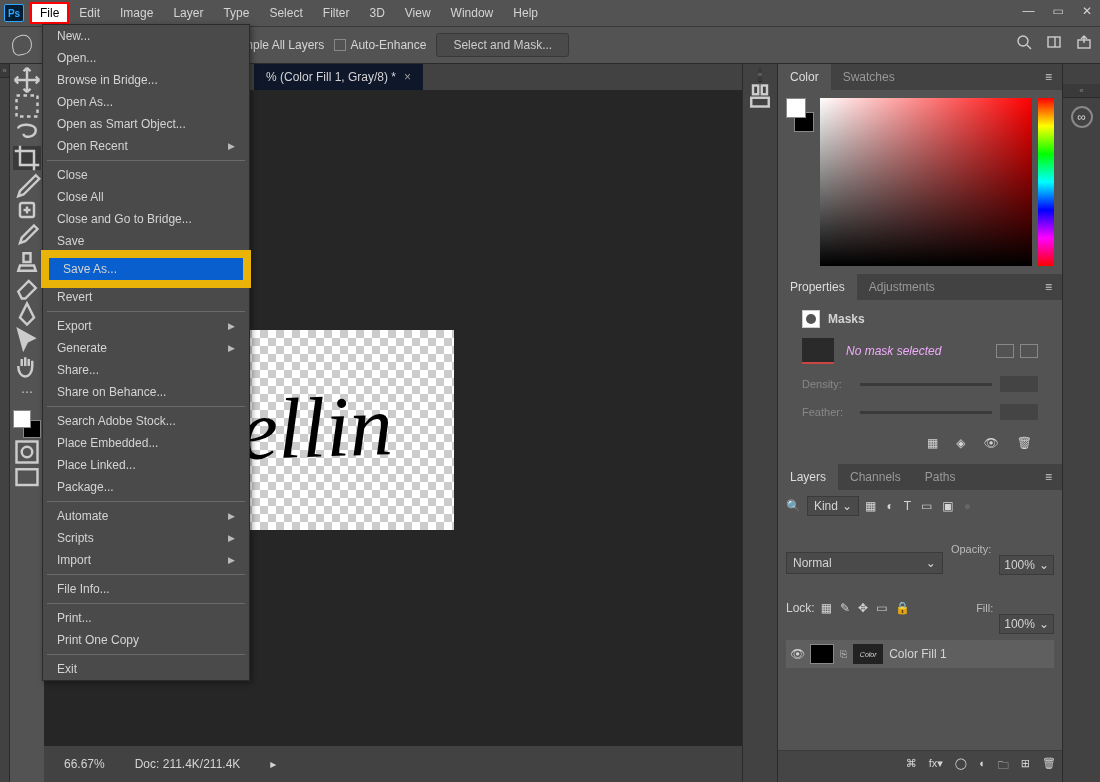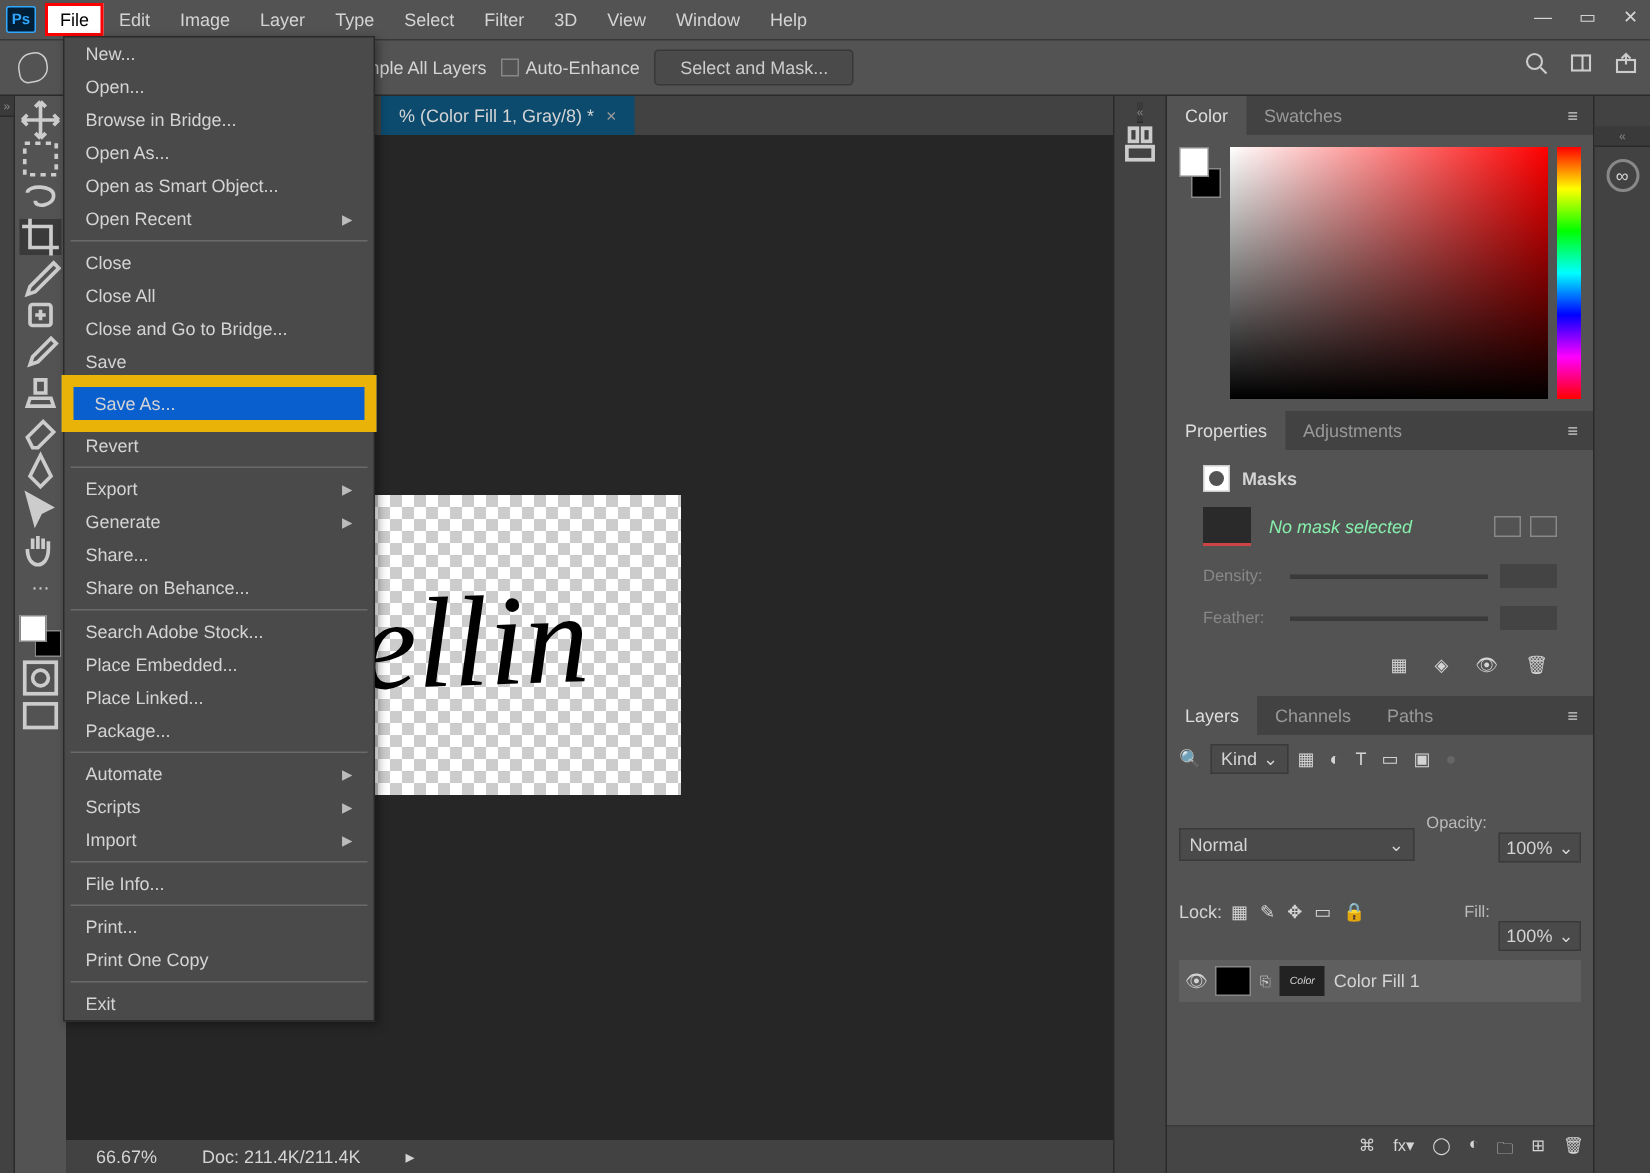--- a/index.html
+++ b/index.html
@@ -20,26 +20,26 @@
 .tool-strip{width:10px;background:#424242;border-right:1px solid #2a2a2a;}
 .exp-btn{height:14px;background:#3a3a3a;display:flex;align-items:center;justify-content:center;font-size:8px;color:#888;border-bottom:1px solid #2a2a2a;}
 .toolbar{width:34px;background:#535353;display:flex;flex-direction:column;align-items:center;padding-top:4px;gap:2px;}
 .tool{width:28px;height:24px;display:flex;align-items:center;justify-content:center;color:#ccc;cursor:pointer;}
 .tool.active{background:#3a3a3a;}
 .swatch-pair{width:28px;height:28px;position:relative;margin-top:4px;}
 .swatch-fg{width:18px;height:18px;background:#fff;border:1px solid #888;position:absolute;top:0;left:0;}
 .swatch-bg{width:18px;height:18px;background:#000;border:1px solid #888;position:absolute;bottom:0;right:0;}
 .canvas-area{flex:1;background:#262626;display:flex;flex-direction:column;position:relative;}
 .tab-bar{height:26px;background:#424242;display:flex;align-items:center;}
-.doc-tab{background:#0c4a6e;padding:4px 12px;display:flex;align-items:center;gap:8px;color:#ddd;height:26px;}
+.doc-tab{background:#0f172a;padding:4px 12px;display:flex;align-items:center;gap:8px;color:#ddd;height:26px;}
 .tab-close{color:#999;cursor:pointer;}
 .canvas-bg{flex:1;display:flex;align-items:flex-start;justify-content:flex-start;overflow:hidden;padding-top:240px;}
 .canvas{width:410px;height:200px;background-image:linear-gradient(45deg,#ccc 25%,transparent 25%),linear-gradient(-45deg,#ccc 25%,transparent 25%),linear-gradient(45deg,transparent 75%,#ccc 75%),linear-gradient(-45deg,transparent 75%,#ccc 75%);background-size:16px 16px;background-position:0 0,0 8px,8px -8px,-8px 0;background-color:#fff;display:flex;align-items:center;justify-content:center;}
 .signature{font-family:"Brush Script MT",cursive;font-size:86px;color:#000;font-style:italic;transform:rotate(-2deg);}
-.status-bar{height:22px;background:#424242;display:flex;align-items:center;padding:0 20px;gap:30px;color:#bbb;font-size:11px;}
+.status-bar{height:36px;background:#424242;display:flex;align-items:center;padding:0 20px;gap:30px;color:#bbb;font-size:11px;}
 .file-menu{position:absolute;left:42px;top:24px;width:208px;background:#4a4a4a;border:1px solid #2a2a2a;box-shadow:2px 2px 6px rgba(0,0,0,0.4);z-index:100;}
 .fm-item{padding:4px 14px;color:#ddd;cursor:pointer;display:flex;justify-content:space-between;align-items:center;}
 .fm-item.highlight{background:#0a5fce;color:#fff;}
 .fm-item.disabled{color:#7a7a7a;}
 .fm-item.saveas-box{border:8px solid #eab308;margin:-2px;}
 .fm-sep{height:1px;background:#6a6a6a;margin:3px 4px;}
 .arrow{font-size:9px;color:#bbb;}
 .right-panels{width:358px;background:#454545;display:flex;}
 .panel-strip{width:36px;background:#424242;border-left:1px solid #2a2a2a;border-right:1px solid #2a2a2a;display:flex;flex-direction:column;align-items:center;padding-top:4px;}
 .panel-strip-item{width:28px;height:28px;display:flex;align-items:center;justify-content:center;color:#ccc;margin-bottom:2px;}
@@ -56,21 +56,21 @@
 .mini-bg{width:20px;height:20px;background:#000;border:1px solid #888;position:absolute;bottom:0;right:0;}
 .color-field{flex:1;height:168px;background:linear-gradient(to right,#fff,#ff0000);position:relative;}
 .color-field::before{content:'';position:absolute;inset:0;background:linear-gradient(to bottom,transparent,#000);}
 .hue-strip{width:16px;height:168px;background:linear-gradient(to bottom,#f00,#ff0,#0f0,#0ff,#00f,#f0f,#f00);}
 .props-panel .panel-body{padding:10px 24px;}
 .masks-row{display:flex;align-items:center;gap:8px;margin-bottom:10px;}
 .mask-icon{width:18px;height:18px;border:1px solid #ccc;background:#fff;position:relative;}
 .mask-icon::after{content:'';position:absolute;width:10px;height:10px;border-radius:50%;background:#535353;top:3px;left:3px;}
 .mask-thumb-row{display:flex;align-items:center;gap:12px;margin-bottom:12px;}
 .mask-thumb{width:32px;height:26px;background:#2a2a2a;border-bottom:2px solid #c44;}
-.mask-text{font-style:italic;color:#86efac;}
+.mask-text{font-style:italic;color:#f0abfc;}
 .mask-btns{display:flex;gap:6px;}
 .tiny-btn{width:18px;height:14px;border:1px solid #888;}
 .slider-row{display:flex;align-items:center;gap:8px;margin-bottom:12px;}
 .slider-label{width:50px;color:#888;font-size:11px;}
 .slider-track{flex:1;height:3px;background:#3a3a3a;}
 .slider-val{width:38px;height:16px;background:#444;}
 .prop-icons{display:flex;justify-content:flex-end;gap:18px;padding:4px 6px;color:#888;}
 .layers-panel .panel-body{padding:6px 8px;}
 .layer-row1{display:flex;align-items:center;gap:6px;margin-bottom:6px;}
 .kind-sel{background:#4a4a4a;border:1px solid #3a3a3a;padding:2px 6px;display:flex;align-items:center;gap:4px;}

